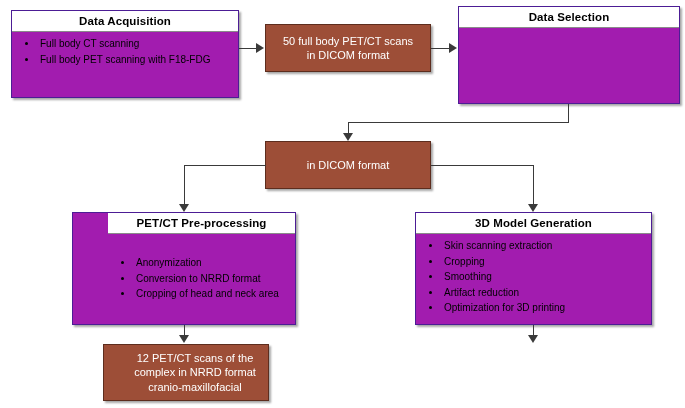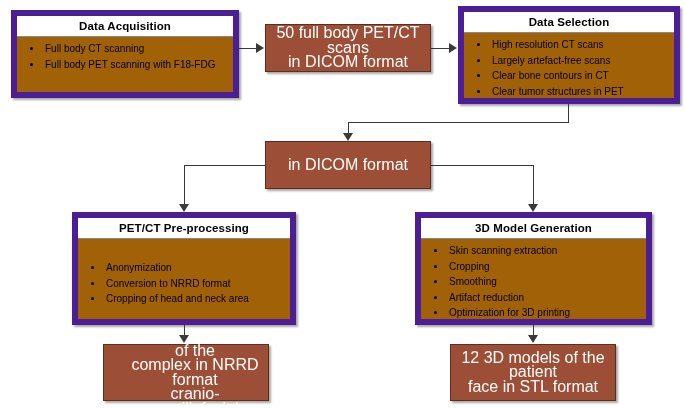--- a/index.html
+++ b/index.html
@@ -11,22 +11,22 @@
     position: relative;
     width: 685px;
     height: 408px;
     background: #ffffff;
     font-family: "Liberation Sans", sans-serif;
     overflow: hidden;
   }
   .box {
     position: absolute;
     box-sizing: border-box;
-    background: #a16207;
-    border: 6px solid #4c1d95;
+    background: #a21caf;
+    border: 1px solid #4c1d95;
     box-shadow: 2px 2px 2px rgba(0,0,0,0.35);
   }
   .box-header {
     box-sizing: border-box;
     border-bottom: 1px solid #8a8a8a;
     text-align: center;
     font-weight: bold;
     font-size: 11.5px;
     color: #000000;
     padding: 4px 2px 4px 2px;
@@ -49,21 +49,21 @@
     margin: 0 0 1px 0;
     padding-left: 2px;
   }
   .brown {
     position: absolute;
     box-sizing: border-box;
     background: #9d4e37;
     border: 1px solid #5d2d1e;
     box-shadow: 2px 2px 2px rgba(0,0,0,0.35);
     color: #ffffff;
-    font-size: 16px;
+    font-size: 11px;
     line-height: 14.5px;
     display: flex;
     align-items: center;
     justify-content: center;
     text-align: center;
     padding: 2px 6px;
   }
   .brown span { display: block; }
   .ln {
     position: absolute;
@@ -103,37 +103,29 @@
 
   <div class="brown" style="left:265px; top:24px; width:166px; height:48px;">
     <div>
       <span>50 full body PET/CT scans</span>
       <span>in DICOM format</span>
     </div>
   </div>
 
   <div class="box" style="left:458px; top:6px; width:222px; height:98px;">
     <div class="box-header">Data Selection</div>
-    <div class="box-body">
-      <ul class="bullets">
-        <li>High resolution CT scans</li>
-        <li>Largely artefact-free scans</li>
-        <li>Clear bone contours in CT</li>
-        <li>Clear tumor structures in PET</li>
-      </ul>
-    </div>
   </div>
 
   <div class="brown" style="left:265px; top:141px; width:166px; height:48px;">
     <div>
       <span>in DICOM format</span>
     </div>
   </div>
 
-  <div class="box" style="left:72px; top:212px; width:224px; height:113px;">
+  <div class="box" style="left:72px; top:212px; width:224px; height:113px;padding-left:35px;">
     <div class="box-header">PET/CT Pre-processing</div>
     <div class="box-body" style="padding-top:22px;">
       <ul class="bullets">
         <li>Anonymization</li>
         <li>Conversion to NRRD format</li>
         <li>Cropping of head and neck area</li>
       </ul>
     </div>
   </div>
 
@@ -151,26 +143,20 @@
   </div>
 
   <div class="brown" style="left:103px; top:344px; width:166px; height:57px;padding-left:24px;">
     <div>
       <span>12 PET/CT scans of the</span>
       <span>complex in NRRD format</span>
       <span>cranio-maxillofacial</span>
     </div>
   </div>
 
-  <div class="brown" style="left:450px; top:344px; width:166px; height:57px;">
-    <div>
-      <span>12 3D models of the patient</span>
-      <span>face in STL format</span>
-    </div>
-  </div>
 
   <div class="ln h" style="left:239px; top:48px; width:18px;"></div>
   <div class="arrow-r" style="left:256px; top:43px;"></div>
 
   <div class="ln h" style="left:431px; top:48px; width:18px;"></div>
   <div class="arrow-r" style="left:449px; top:43px;"></div>
 
   <div class="ln v" style="left:568px; top:104px; height:18px;"></div>
   <div class="ln h" style="left:348px; top:122px; width:221px;"></div>
   <div class="ln v" style="left:348px; top:122px; height:12px;"></div>

